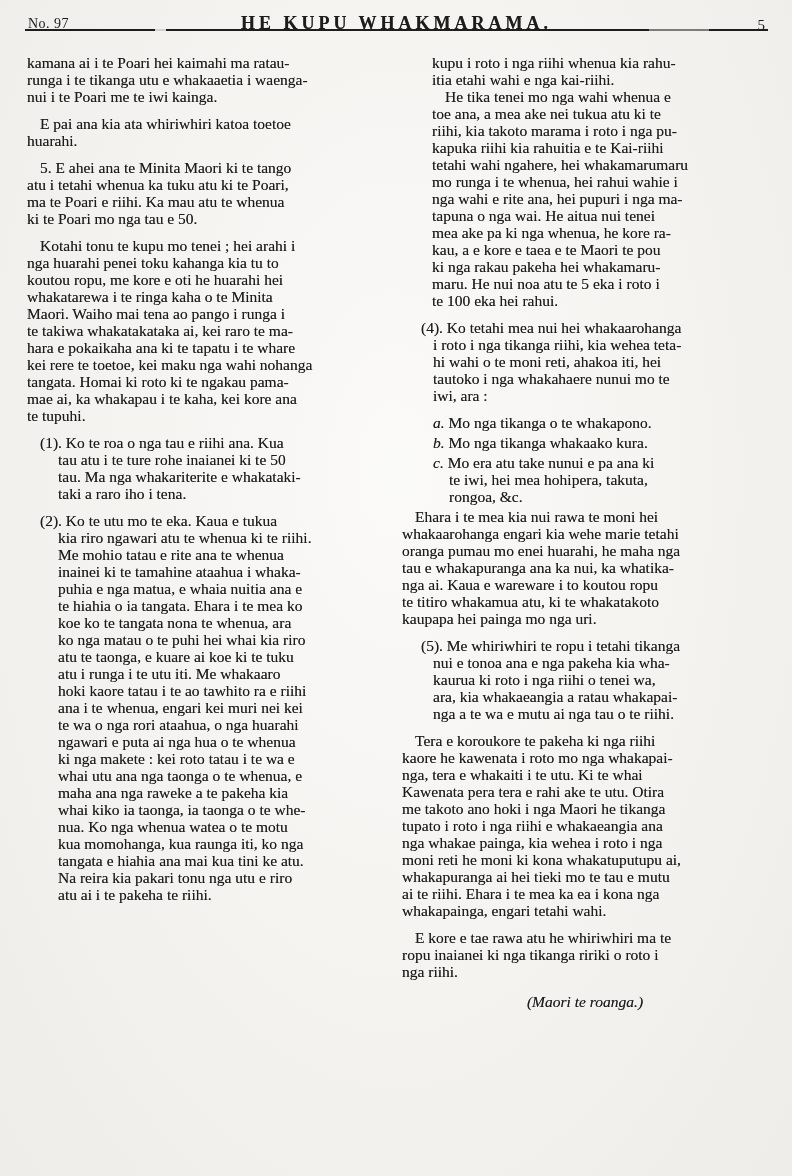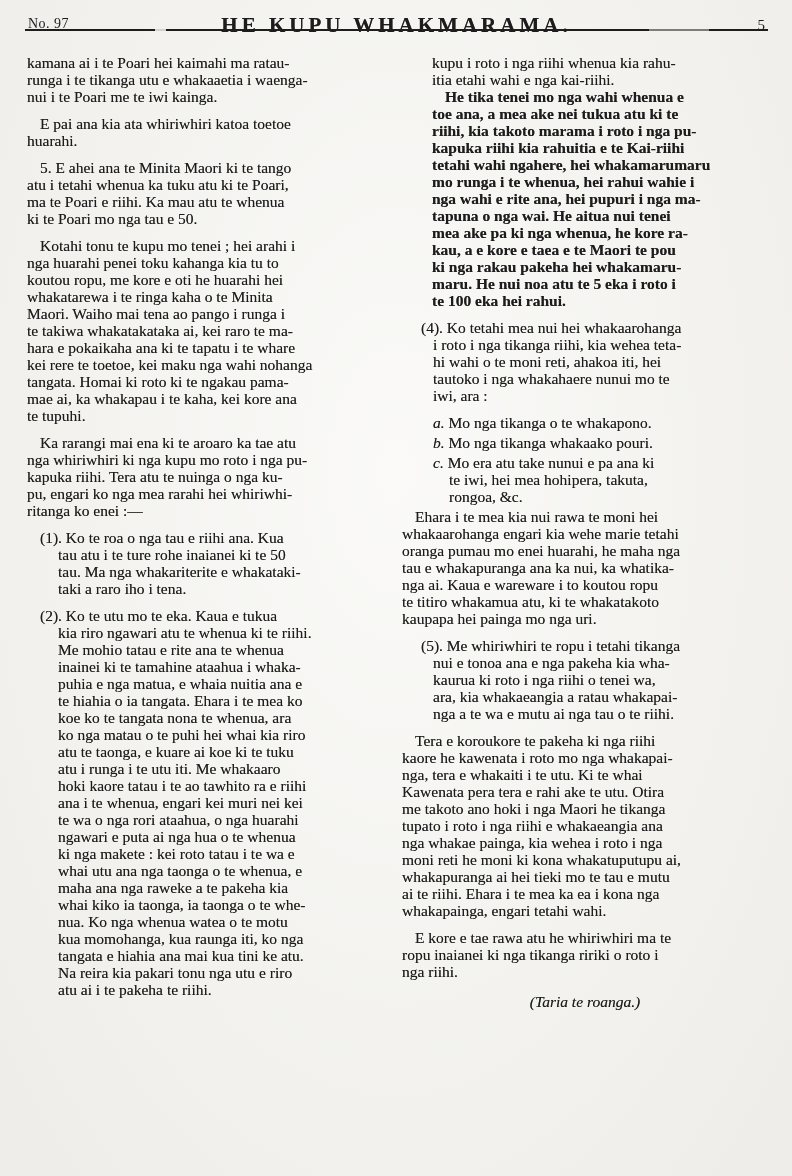--- a/index.html
+++ b/index.html
@@ -14,41 +14,41 @@
   .page{
     position:absolute;inset:0;
     background:
       radial-gradient(ellipse at 50% 40%, rgba(255,255,255,.5), rgba(0,0,0,.035)),
       #f6f5f1;
   }
   
   .hdr{position:absolute;top:12px;left:25px;right:24px;height:30px;}
   .issue{position:absolute;left:3px;top:4px;font-size:14px;letter-spacing:.5px;}
   .title{position:absolute;left:0;right:0;top:1px;text-align:center;
-         font-size:21px;letter-spacing:4px;font-weight:bold;
+         font-size:18px;letter-spacing:4px;font-weight:bold;
          text-shadow:0 0 .4px rgba(0,0,0,.55);}
   .pageno{position:absolute;right:3px;top:5px;font-size:15px;}
   .rule{position:absolute;top:29px;left:25px;right:24px;height:2px;
         background:linear-gradient(90deg,#1d1d1d 0 17.5%,rgba(29,29,29,.15) 17.5% 19%,#1d1d1d 19% 84%,rgba(29,29,29,.55) 84% 92%,#1d1d1d 92% 100%);}
   
   .cols{position:absolute;top:54px;left:27px;display:flex;}
   .col{font-size:15.5px;line-height:17px;text-shadow:0 0 .35px rgba(10,10,10,.55);}
   .col-left{width:360px;margin-right:15px;}
   .col-right{width:366px;}
   .lines{white-space:pre-line;}
   .para{margin:0 0 10px 0;text-indent:13px;}
   .para-cont{margin:0 0 10px 0;text-indent:0;}
   
   .item-l{margin:0 0 10px 13px;padding-left:18px;text-indent:-18px;}
   
   .item-r{margin:0 0 10px 19px;padding-left:12px;text-indent:-12px;}
   
   .cont-block{margin:0 0 10px 30px;}
   .cont-block .first{text-indent:0;margin:0;}
-  .cont-block .second{text-indent:13px;margin:0;font-weight:bold;}
+  .cont-block .second{text-indent:13px;margin:0;}
   
   .subitem{margin:0 0 3px 31px;padding-left:16px;text-indent:-16px;}
   .subitem.last{margin-bottom:3px;}
   .sub-letter{font-style:italic;}
   .footer-note{margin-top:13px;text-align:center;font-style:italic;font-size:15.5px;}
 </style>
 </head>
 <body>
 
 <div class="page">
@@ -76,25 +76,20 @@
 nga huarahi penei toku kahanga kia tu to
 koutou ropu, me kore e oti he huarahi hei
 whakatarewa i te ringa kaha o te Minita
 Maori. Waiho mai tena ao pango i runga i
 te takiwa whakatakataka ai, kei raro te ma-
 hara e pokaikaha ana ki te tapatu i te whare
 kei rere te toetoe, kei maku nga wahi nohanga
 tangata. Homai ki roto ki te ngakau pama-
 mae ai, ka whakapau i te kaha, kei kore ana
 te tupuhi.</p>
-      <p class="para lines">Ka rarangi mai ena ki te aroaro ka tae atu
-nga whiriwhiri ki nga kupu mo roto i nga pu-
-kapuka riihi. Tera atu te nuinga o nga ku-
-pu, engari ko nga mea rarahi hei whiriwhi-
-ritanga ko enei :—</p>
       <p class="item-l lines">(1). Ko te roa o nga tau e riihi ana. Kua
 tau atu i te ture rohe inaianei ki te 50
 tau. Ma nga whakariterite e whakataki-
 taki a raro iho i tena.</p>
       <p class="item-l lines">(2). Ko te utu mo te eka. Kaua e tukua
 kia riro ngawari atu te whenua ki te riihi.
 Me mohio tatau e rite ana te whenua
 inainei ki te tamahine ataahua i whaka-
 puhia e nga matua, e whaia nuitia ana e
 te hiahia o ia tangata. Ehara i te mea ko
@@ -134,21 +129,21 @@
 ki nga rakau pakeha hei whakamaru-
 maru. He nui noa atu te 5 eka i roto i
 te 100 eka hei rahui.</p>
       </div>
       <p class="item-r lines">(4). Ko tetahi mea nui hei whakaarohanga
 i roto i nga tikanga riihi, kia wehea teta-
 hi wahi o te moni reti, ahakoa iti, hei
 tautoko i nga whakahaere nunui mo te
 iwi, ara :</p>
       <p class="subitem"><span class="sub-letter">a.</span> <span class="lines">Mo nga tikanga o te whakapono.</span></p>
-      <p class="subitem"><span class="sub-letter">b.</span> <span class="lines">Mo nga tikanga whakaako pouri.</span></p>
+      <p class="subitem"><span class="sub-letter">b.</span> <span class="lines">Mo nga tikanga whakaako kura.</span></p>
       <p class="subitem last"><span class="sub-letter">c.</span> <span class="lines">Mo era atu take nunui e pa ana ki
 te iwi, hei mea hohipera, takuta,
 rongoa, &amp;c.</span></p>
       <p class="para lines">Ehara i te mea kia nui rawa te moni hei
 whakaarohanga engari kia wehe marie tetahi
 oranga pumau mo enei huarahi, he maha nga
 tau e whakapuranga ana ka nui, ka whatika-
 nga ai. Kaua e wareware i to koutou ropu
 te titiro whakamua atu, ki te whakatakoto
 kaupapa hei painga mo nga uri.</p>
@@ -164,17 +159,17 @@
 me takoto ano hoki i nga Maori he tikanga
 tupato i roto i nga riihi e whakaeangia ana
 nga whakae painga, kia wehea i roto i nga
 moni reti he moni ki kona whakatuputupu ai,
 whakapuranga ai hei tieki mo te tau e mutu
 ai te riihi. Ehara i te mea ka ea i kona nga
 whakapainga, engari tetahi wahi.</p>
       <p class="para lines">E kore e tae rawa atu he whiriwhiri ma te
 ropu inaianei ki nga tikanga ririki o roto i
 nga riihi.</p>
-      <p class="footer-note">(Taria te roanga.)</p>
+      <p class="footer-note">(Maori te roanga.)</p>
     </div>
 
   </div>
 </div>
 
 </body></html>

